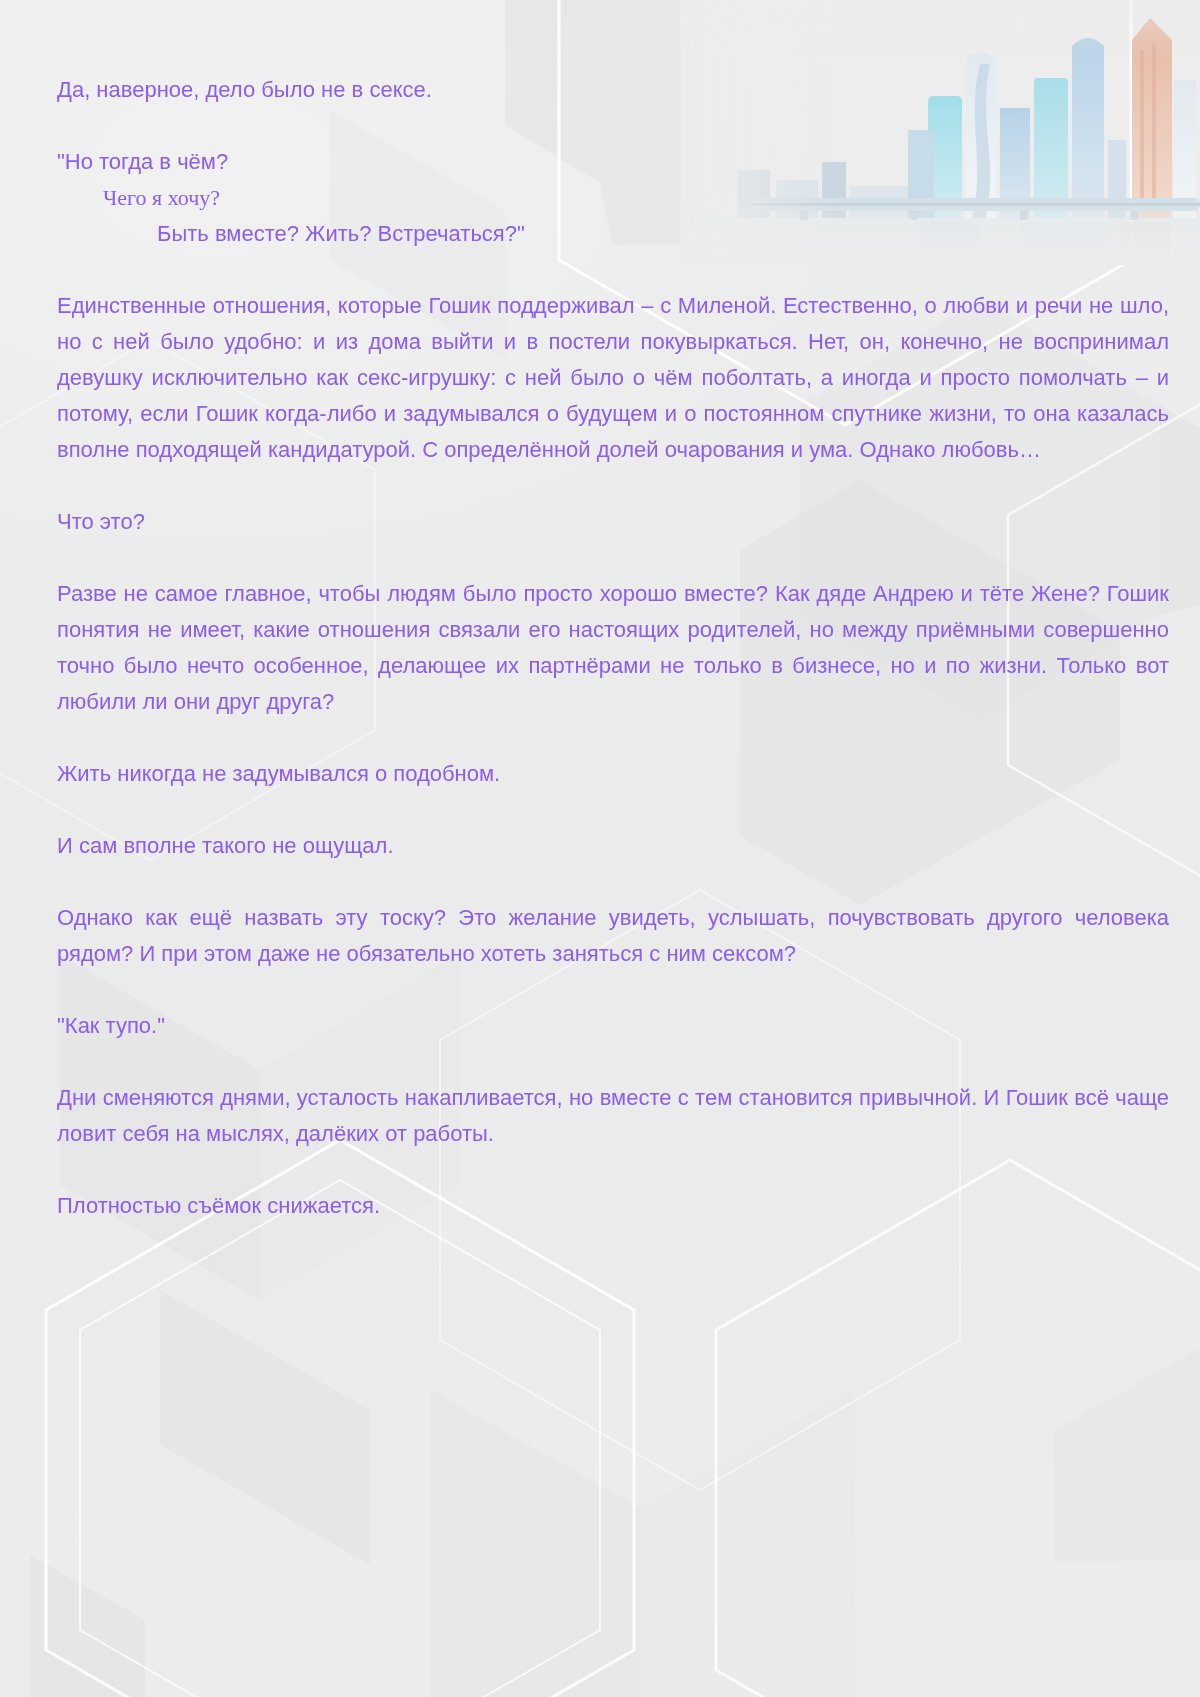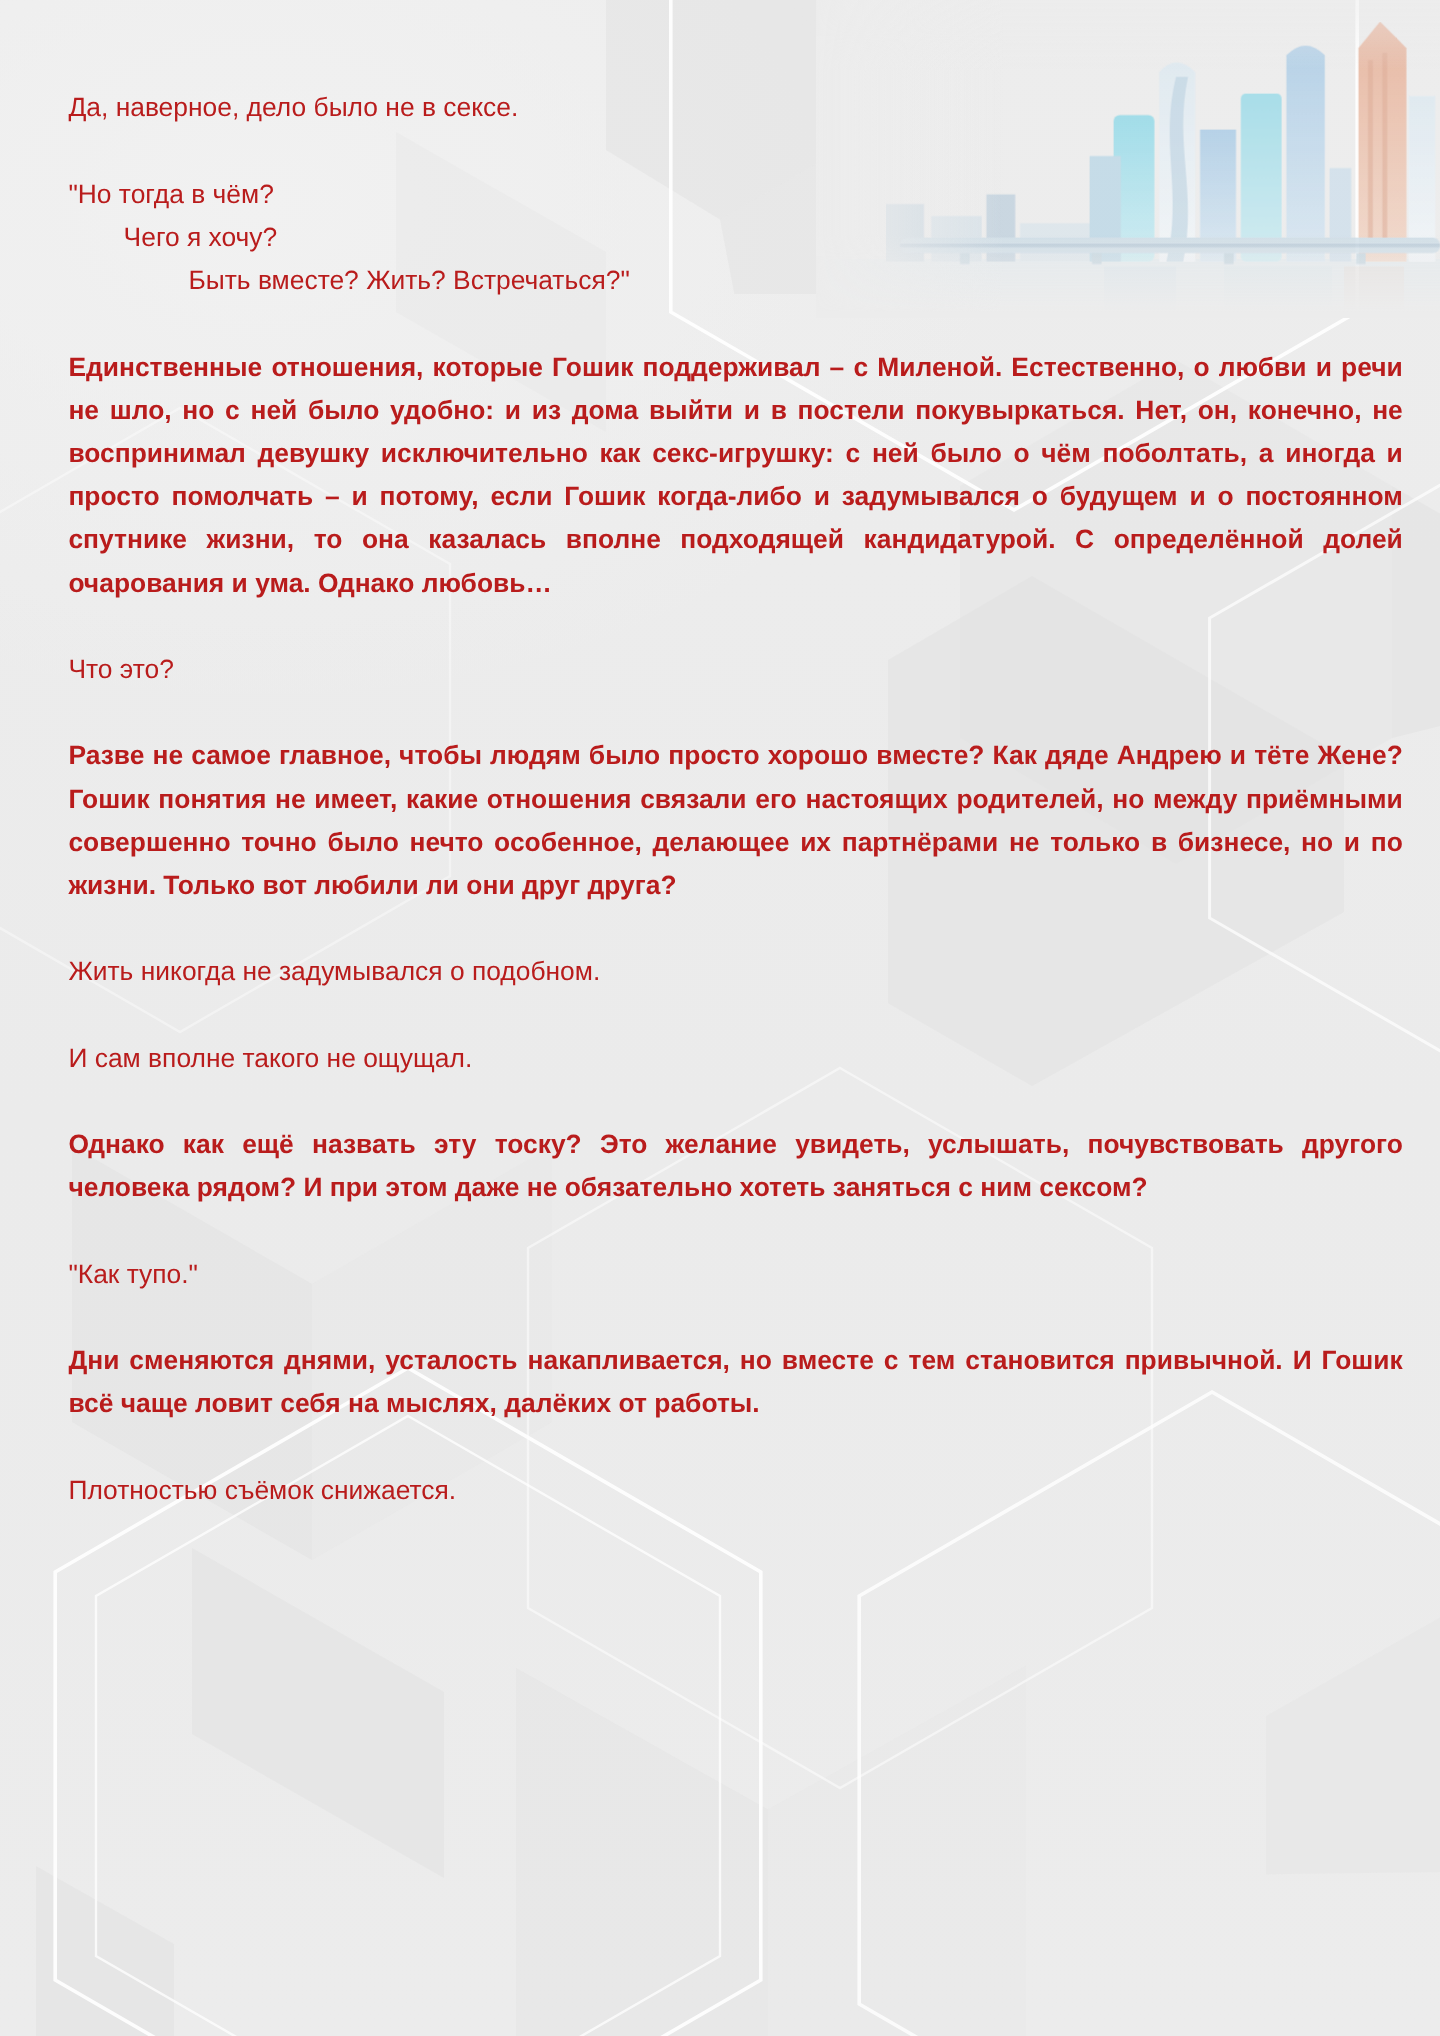--- a/index.html
+++ b/index.html
@@ -27,28 +27,28 @@
     background:
       linear-gradient(90deg, #ececec 0%, rgba(236,236,236,0) 30%),
       linear-gradient(0deg, #ececec 2%, rgba(236,236,236,0) 26%),
       linear-gradient(180deg, rgba(236,236,236,.55) 0%, rgba(236,236,236,0) 22%);
   }
   .content {
     position: relative;
     padding: 72px 31px 0 57px;
     font-size: 22px;
     line-height: 36px;
-    color: #b91c1c;
+    color: #8b5cf6;
     z-index: 2;
   }
   .content p { margin: 0 0 36px 0; }
-  .content p.just { text-align: justify; font-weight: bold; }
+  .content p.just { text-align: justify; }
   .quote-block { margin: 0 0 36px 0; }
   .quote-block p { margin: 0; }
-  .quote-line.indent-1 { padding-left: 46px; }
+  .quote-line.indent-1 { padding-left: 46px; font-family: Liberation Serif, serif; }
   .quote-line.indent-2 { padding-left: 100px; }
 </style>
 </head>
 <body>
 
 <div class="decor-layer">
   <svg width="1200" height="1697" viewBox="0 0 1200 1697" xmlns="http://www.w3.org/2000/svg">
 
     <g>
       <polygon points="505,0 700,0 700,125 600,183 505,125" fill="#e1e1e1" opacity="0.55"></polygon>

